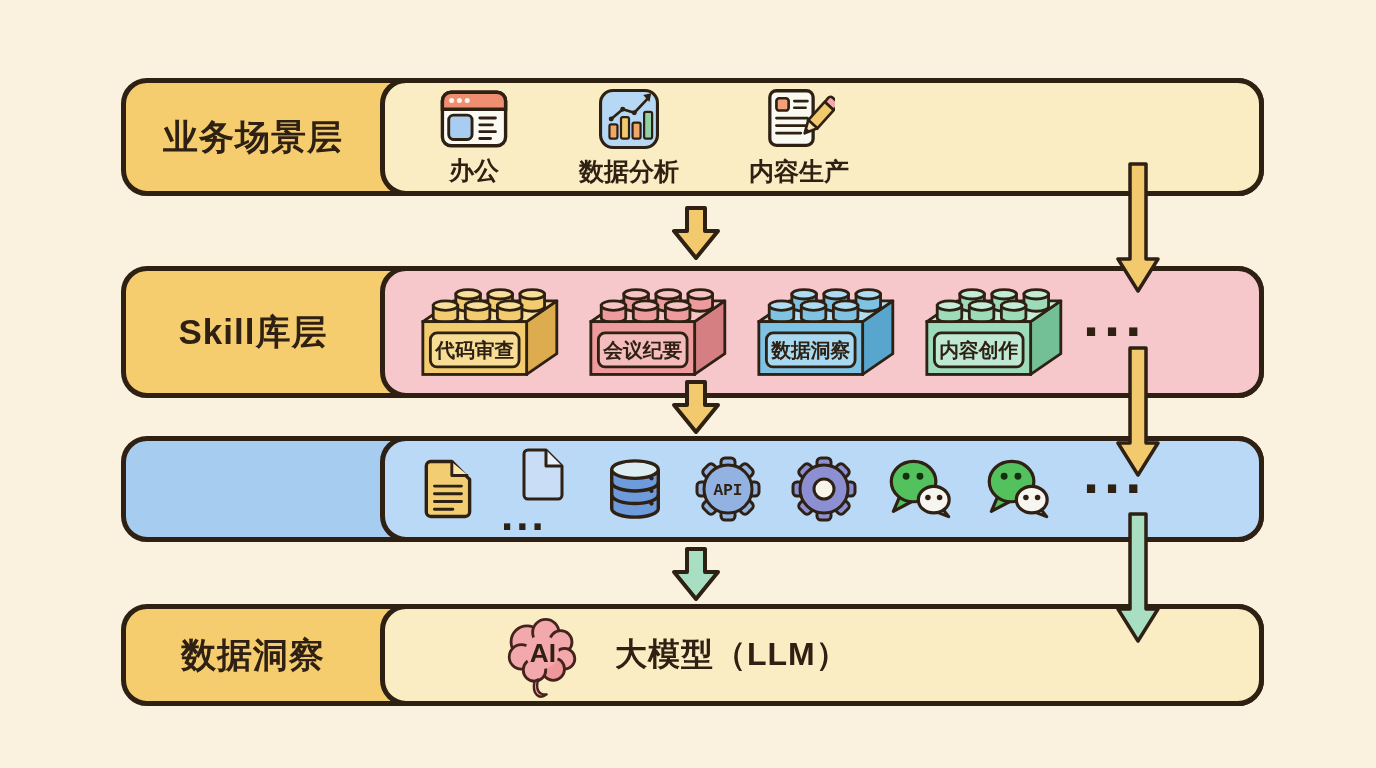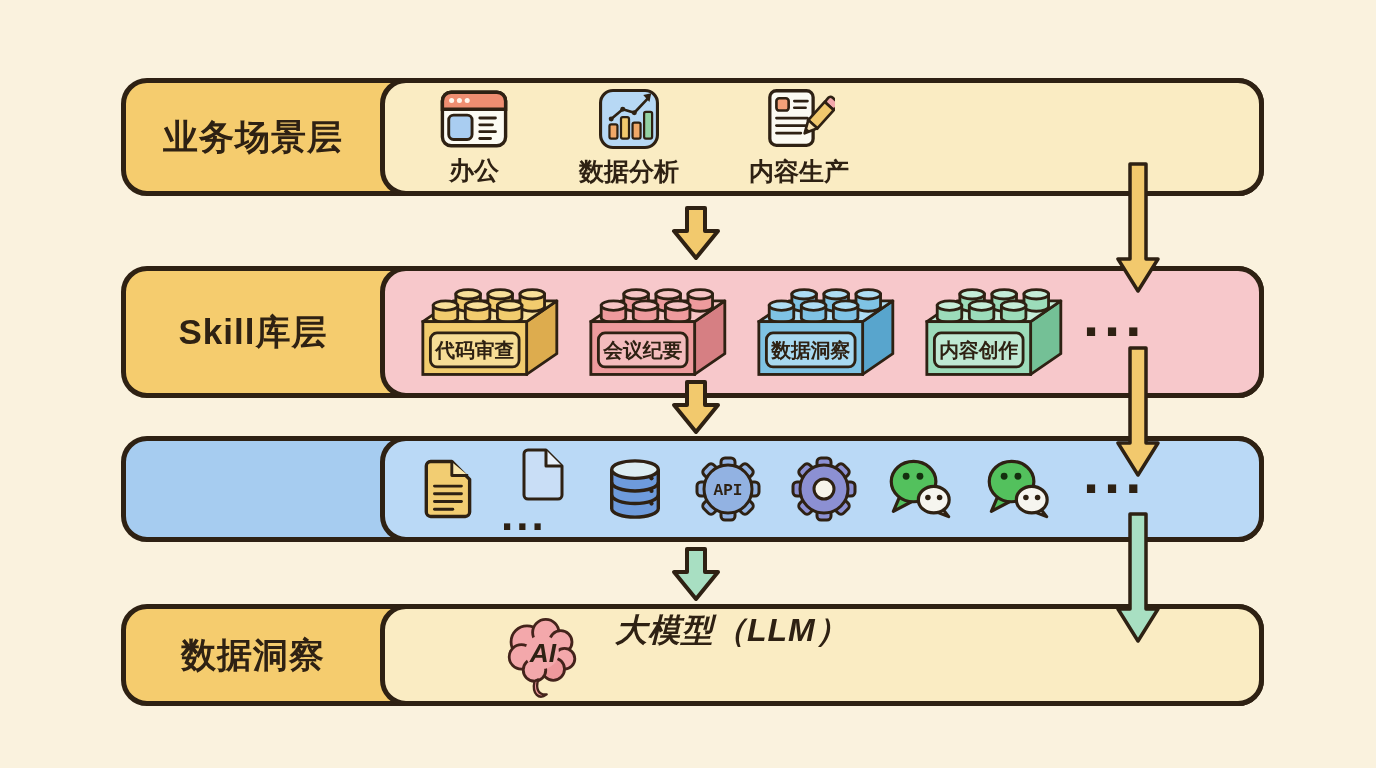--- a/index.html
+++ b/index.html
@@ -62,21 +62,21 @@
 
   .dots{font-size:58px;font-weight:bold;color:var(--ink);letter-spacing:5px;line-height:24px;transform:translateY(-16px);white-space:nowrap;}
 
   
   .tool-strip{display:flex;align-items:center;gap:30px;padding-left:36px;width:100%;}
   .doc-wrap{position:relative;width:72px;height:88px;}
   .doc-wrap .doc-outline{position:absolute;top:2px;left:16px;}
   .doc-wrap .dots{position:absolute;left:-2px;top:58px;font-size:44px;letter-spacing:3px;transform:none;}
 
   
-  .llm-line{display:flex;align-items:flex-start;gap:28px;padding-left:112px;width:100%;font-style:italic;}
+  .llm-line{display:flex;align-items:center;gap:28px;padding-left:112px;width:100%;}
   .llm-text{font-size:32px;font-weight:bold;color:var(--ink);letter-spacing:1px;white-space:nowrap;}
 
   .arrow{position:absolute;z-index:5;}
 
   .gear-blue rect,.gear-blue circle{fill:#92B2E2;}
   .gear-purple rect,.gear-purple circle.body{fill:#8C90D3;}
 </style>
 </head>
 <body>
 

